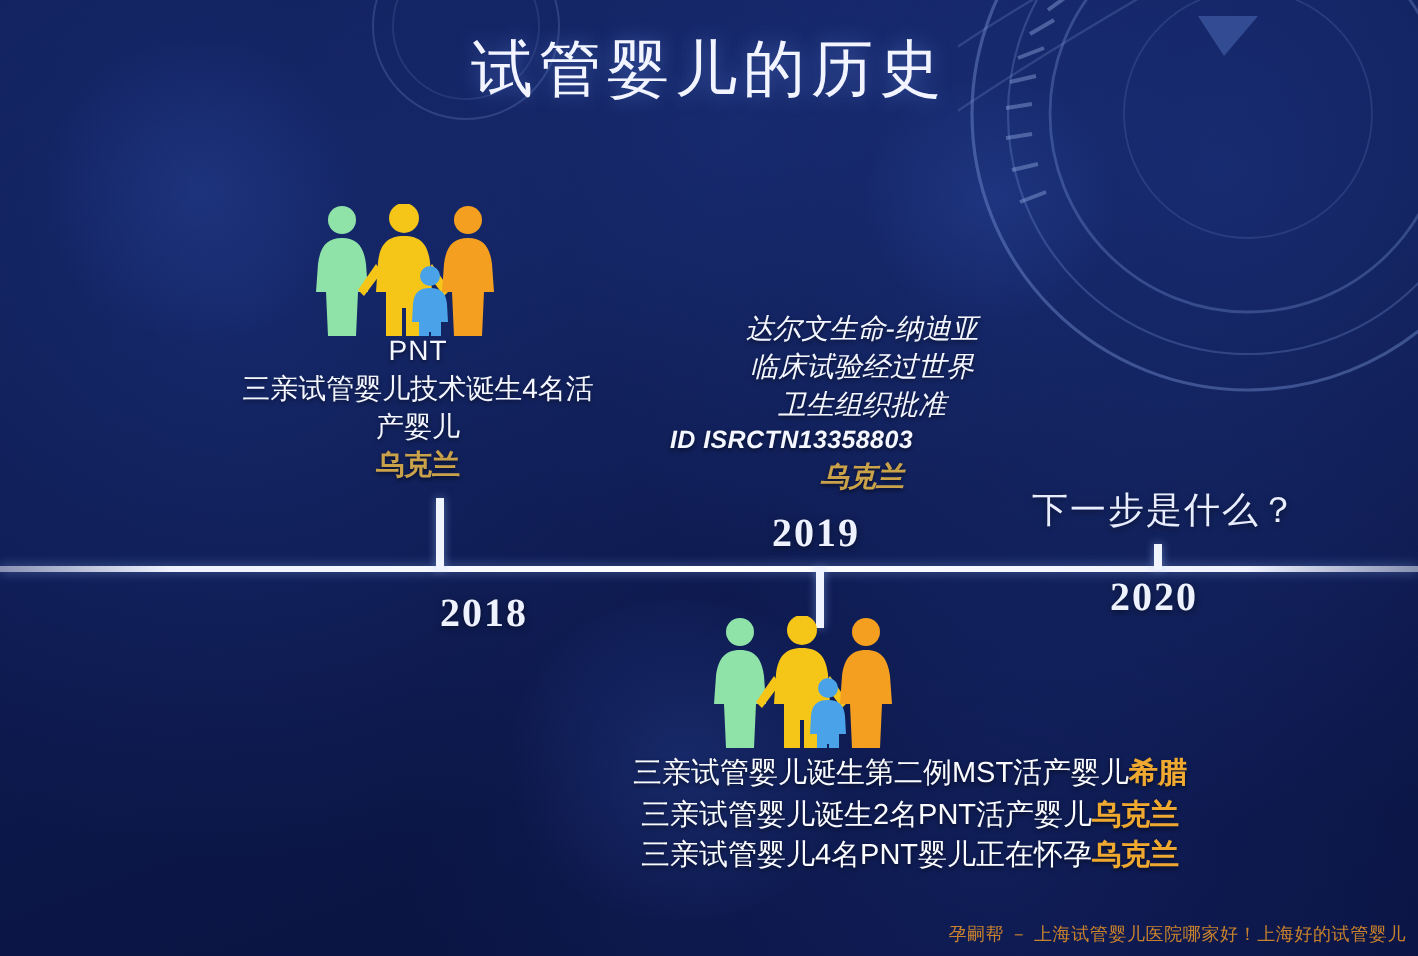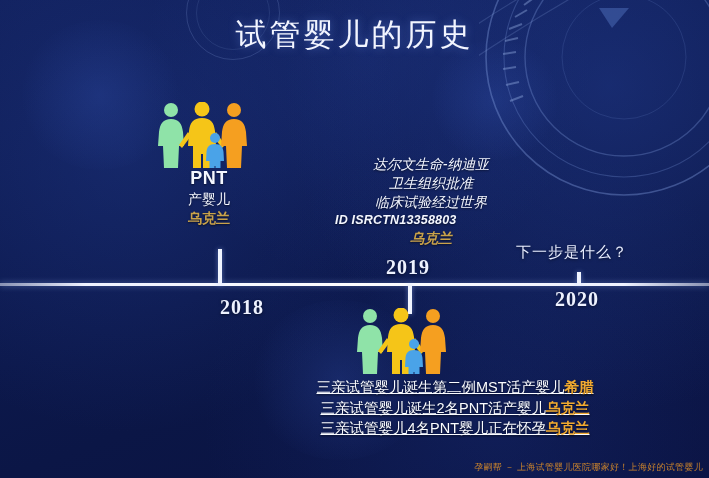--- a/index.html
+++ b/index.html
@@ -102,21 +102,21 @@
   .block { position: absolute; text-align: center; line-height: 1.35; }
 
   .blk-left {
     left: 96px;
     top: 166px;
     width: 226px;
     font-size: 14px;
     color: #f4f7ff;
     text-shadow: 0 1px 2px rgba(0,0,0,0.55);
   }
-  .blk-left .lbl { font-size: 18px; letter-spacing: 0.5px; font-weight: bold; }
+  .blk-left .lbl { font-size: 14px; letter-spacing: 0.5px; }
 
   .blk-mid {
     left: 333px;
     top: 155px;
     width: 196px;
     font-size: 14px;
     text-align: center;
     color: #f4f7ff;
     text-shadow: 0 1px 2px rgba(0,0,0,0.55);
     font-style: italic;
@@ -133,38 +133,38 @@
     color: #c9a24a;
     font-weight: bold;
     text-shadow: 0 1px 2px rgba(0,0,0,0.6);
   }
   .country.bright { color: #f0a930; }
 
   .whatnext {
     position: absolute;
     left: 516px;
     top: 243px;
-    font-size: 15px;
+    font-size: 18px;
     color: #e9eeff;
     letter-spacing: 1px;
     text-shadow: 0 1px 3px rgba(0,0,0,0.5);
   }
 
   .blk-bottom {
     left: 289px;
     top: 377px;
     width: 332px;
     font-size: 14.5px;
     line-height: 1.42;
     text-align: center;
     color: #fafcff;
     font-weight: 500;
     text-shadow: 0 1px 2px rgba(0,0,0,0.6);
   }
-  .blk-bottom .row { white-space: nowrap; text-decoration: underline; }
+  .blk-bottom .row { white-space: nowrap; }
 
   
   .watermark {
     position: absolute;
     right: 6px;
     bottom: 4px;
     font-size: 9px;
     color: #d88b2a;
     letter-spacing: 0.3px;
     opacity: 0.92;
@@ -266,28 +266,29 @@
       </g>
       <g fill="#f59f20">
         <circle cx="77" cy="8" r="7"></circle>
         <path d="M77 17 c-8 0 -11 5 -12 13 l-1 14 h5 l1 22 h14 l1 -22 h5 l-1 -14 c-1 -8 -4 -13 -12 -13 z"></path>
       </g>
     </svg>
   </div>
 
   <div class="block blk-left">
     <div class="lbl">PNT</div>
+    <div>三亲试管婴儿技术诞生4名活</div>
     <div>产婴儿</div>
     <div class="country">乌克兰</div>
   </div>
 
   <div class="block blk-mid">
     <div>达尔文生命-纳迪亚</div>
+    <div>临床试验经过世界</div>
     <div>卫生组织批准</div>
-    <div>临床试验经过世界</div>
     <div class="idline">ID ISRCTN13358803</div>
     <div class="country">乌克兰</div>
   </div>
 
   <div class="whatnext">下一步是什么？</div>
 
   <div class="block blk-bottom">
     <div class="row">
       <span>三亲试管婴儿诞生第二例MST活产婴儿</span><span class="country bright">希腊</span>
     </div>

